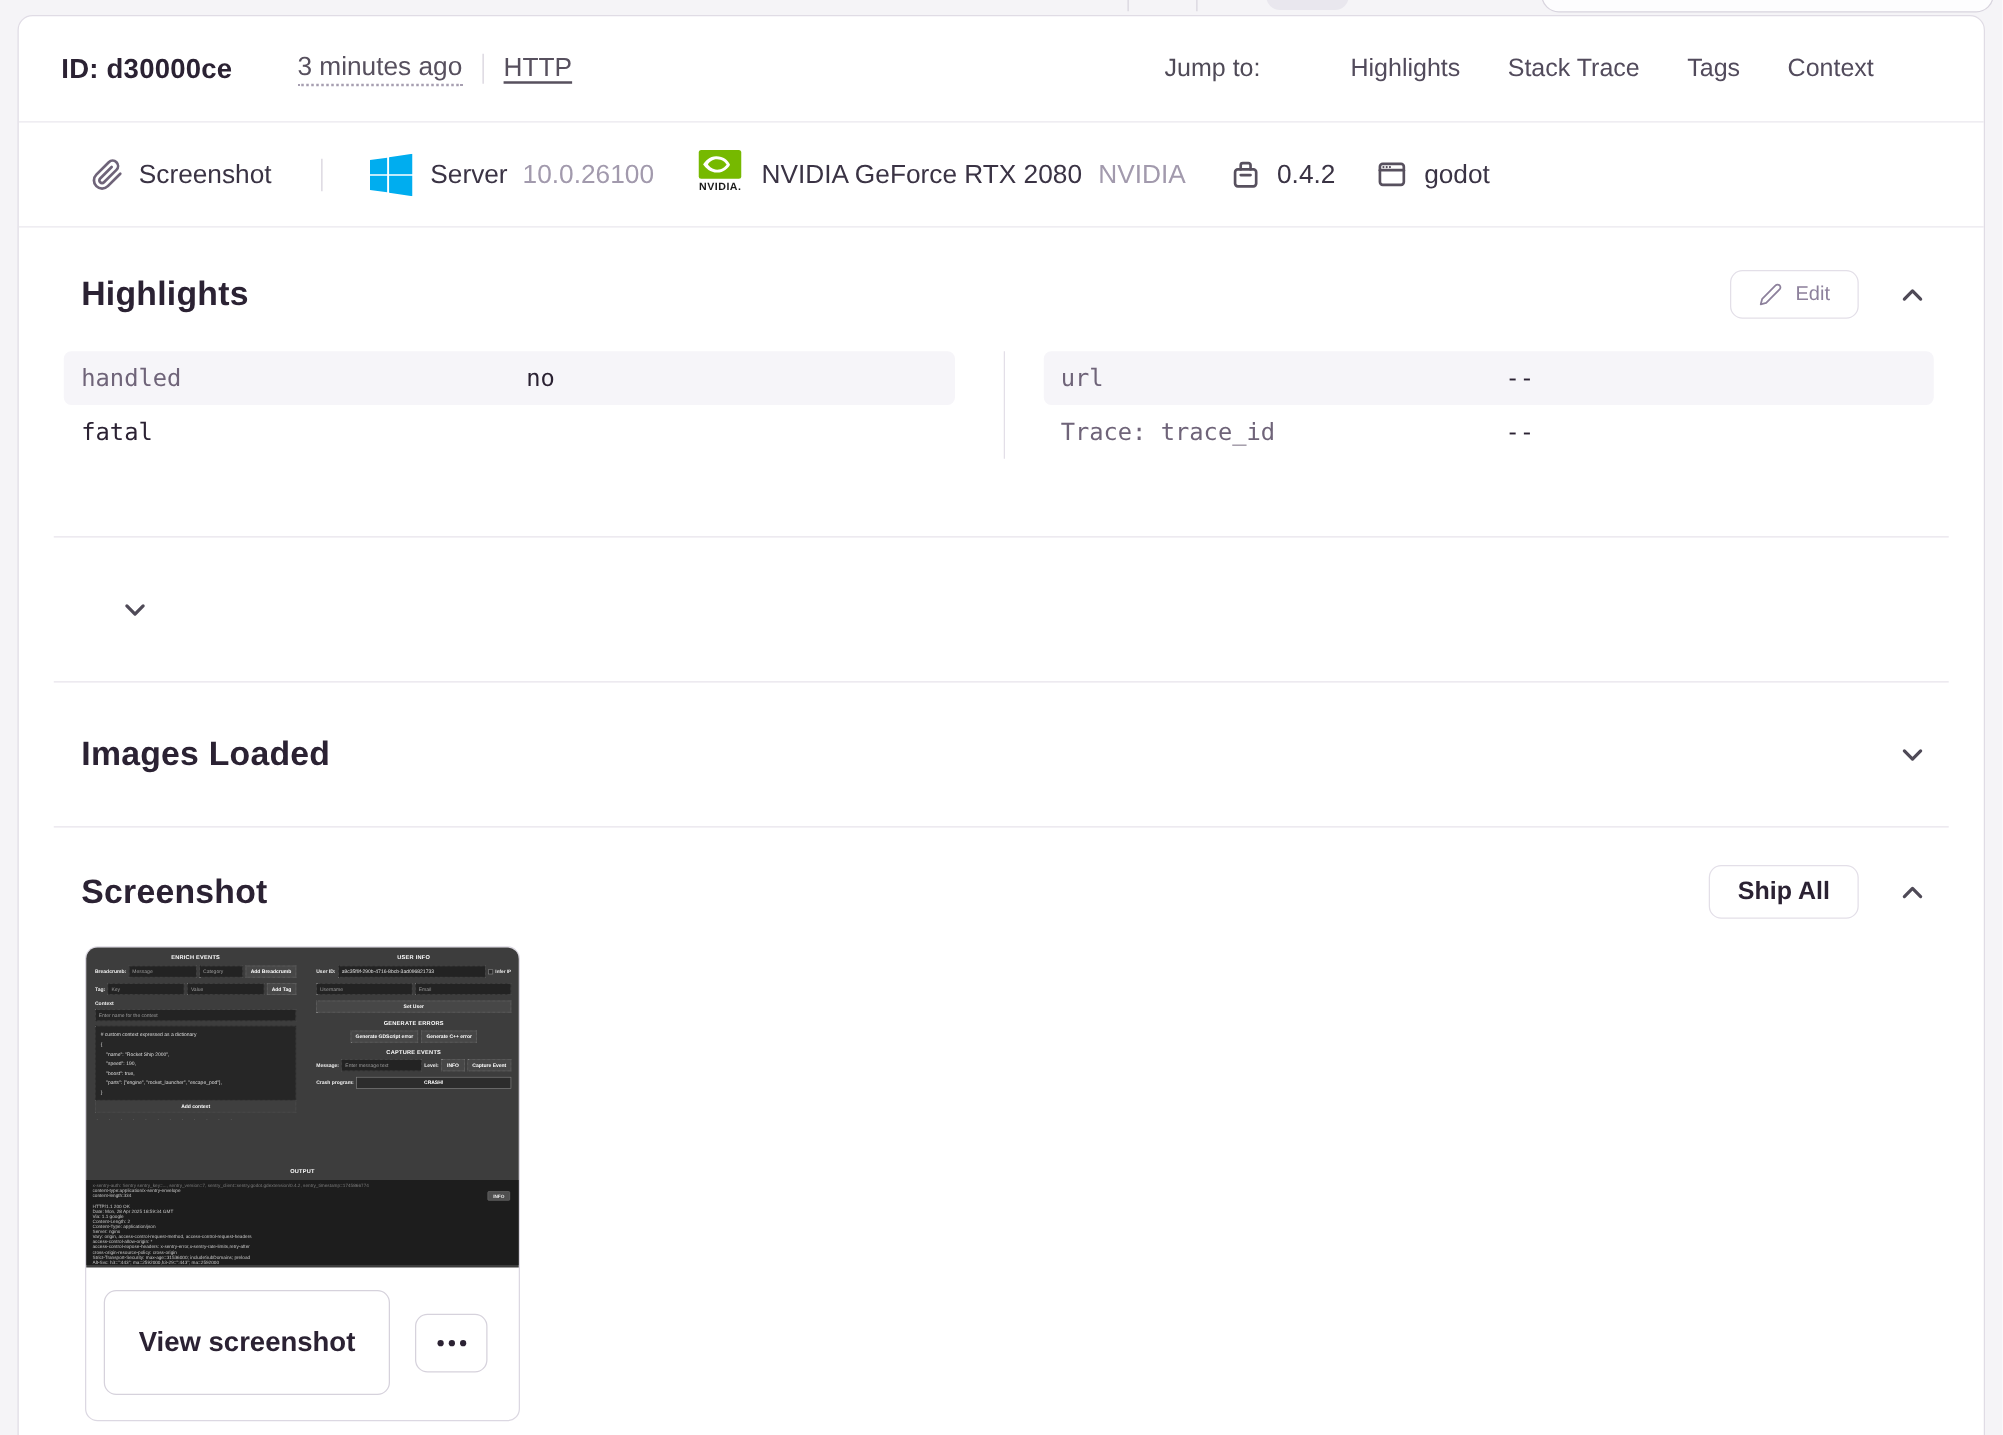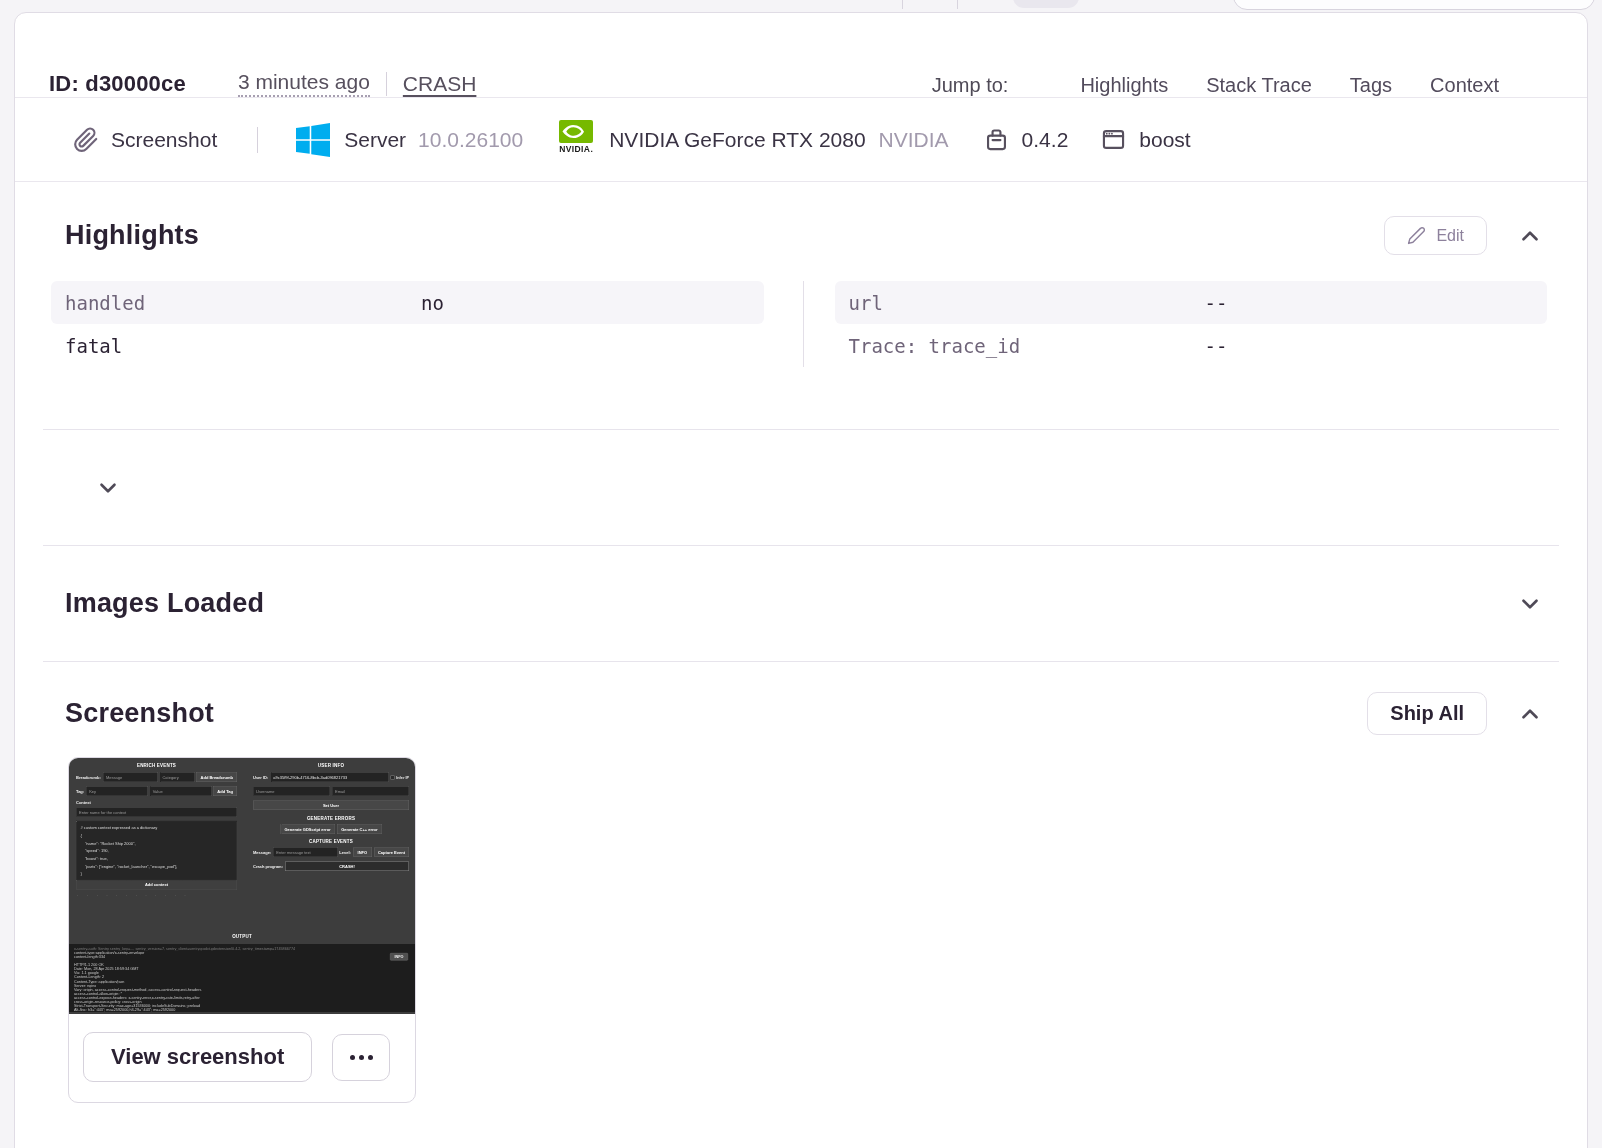--- a/index.html
+++ b/index.html
@@ -17,21 +17,21 @@
   .top-outline { position:absolute; top:-32px; left:1233px; width:362px; height:42px;
                border:1px solid #d8d4de; border-radius:14px; background:#fdfdfe; }
 
   
   .main-card {
     position:absolute; left:14px; right:14px; top:12px; height:1160px;
     background:#ffffff; border:1px solid #e0dce5; border-radius:12px;
   }
 
   
-  .evt-header { height:85px; display:flex; align-items:flex-end; justify-content:space-between;
+  .evt-header { height:85px; display:flex; align-items:center; justify-content:space-between;
     padding:0 88px 0 34px; border-bottom:1px solid #eae7ee; }
   .evt-header-left { display:flex; align-items:center; }
   .id-label { font-size:22px; font-weight:700; color:#2b2233; margin-right:52px; letter-spacing:.2px; }
   .time-link { font-size:21px; color:#57505e; text-decoration:none;
     border-bottom:2px dotted #a79fb1; padding-bottom:1px; cursor:pointer; }
   .hdr-pipe { width:1px; height:24px; background:#d6d1dc; margin:0 16px; }
   .json-link { font-size:21px; color:#57505e; text-decoration:underline;
     text-underline-offset:4px; cursor:pointer; }
   .evt-header-right { display:flex; align-items:center; font-size:20px; color:#57505e; }
   .jump-label { margin-right:34px; color:#4f4a57; }
@@ -84,21 +84,21 @@
   
   .shot-sec { padding:30px 40px 0 36px; }
   .shot-sec .sec-title { margin-left:14px; }
   .shot-card { margin:22px 0 0 17px; width:348px; border:1px solid #dcd8e2; border-radius:10px;
     background:#fff; }
   .thumb { height:256px; background:#3d3d3d; border-radius:9px 9px 0 0; overflow:hidden;
     position:relative; cursor:pointer; }
   .thumb-inner { width:692px; height:508px; transform:scale(0.5); transform-origin:0 0;
     position:relative; }
   .shot-footer { display:flex; align-items:center; gap:20px; padding:18px 0 20px 14px; }
-  .view-shot-btn { border:1px solid #d6d2dc; border-radius:10px; padding:11px 27px;
+  .view-shot-btn { border:1px solid #d6d2dc; border-radius:10px; padding:28px 27px;
     font-size:22px; font-weight:700; color:#2b2233; background:#fff; cursor:pointer;
     font-family:"Liberation Sans", sans-serif; }
   .more-btn { border:1px solid #d6d2dc; border-radius:10px; width:58px; height:47px;
     display:flex; align-items:center; justify-content:center; background:#fff; cursor:pointer; gap:4px; }
   .more-btn i { width:5px; height:5px; border-radius:50%; background:#2b2233; display:block; }
 
   
   .t-col-left  { position:absolute; left:14px;  top:10px; width:322px; }
   .t-col-right { position:absolute; left:368px; top:10px; width:312px; }
   .t-title { text-align:center; color:#fff; font-size:9px; font-weight:700; letter-spacing:.4px;
@@ -146,21 +146,21 @@
 <div class="top-pill"></div>
 <div class="top-outline"></div>
 
 <div class="main-card">
 
   <div class="evt-header">
     <div class="evt-header-left">
       <span class="id-label">ID: d30000ce</span>
       <span class="time-link">3 minutes ago</span>
       <span class="hdr-pipe"></span>
-      <span class="json-link">CRASH</span>
+      <span class="json-link">HTTP</span>
     </div>
     <div class="evt-header-right">
       <span class="jump-label">Jump to:</span>
       <span class="jump-link">Highlights</span>
       <span class="jump-link">Stack Trace</span>
       <span class="jump-link">Tags</span>
       <span class="jump-link">Context</span>
     </div>
   </div>
 
@@ -217,21 +217,21 @@
     <span style="width:32px"></span>
 
     <span class="ctx-item">
       <span class="icon-gap">
         <svg class="stroke-ic" width="27" height="27" viewBox="0 0 24 24">
           <rect x="3.5" y="4.5" width="17" height="15" rx="2"></rect>
           <path d="M3.5 9h17"></path>
           <path d="M6 6.8h.01M8.3 6.8h.01M10.6 6.8h.01" stroke-width="1.6"></path>
         </svg>
       </span>
-      <span>boost</span>
+      <span>godot</span>
     </span>
   </div>
 
   <div class="highlights-sec">
     <div class="sec-head">
       <div class="sec-title">Highlights</div>
       <button class="ghost-btn">
         <svg class="pencil" width="19" height="19" viewBox="0 0 24 24">
           <path d="M17 3a2.83 2.83 0 1 1 4 4L7.5 20.5 2 22l1.5-5.5z"></path>
         </svg>

